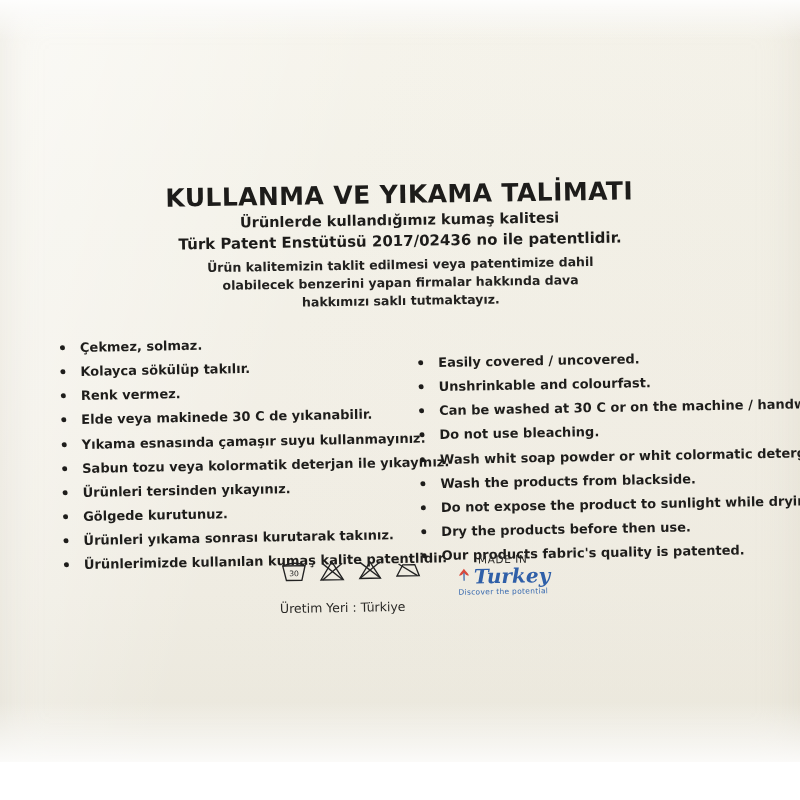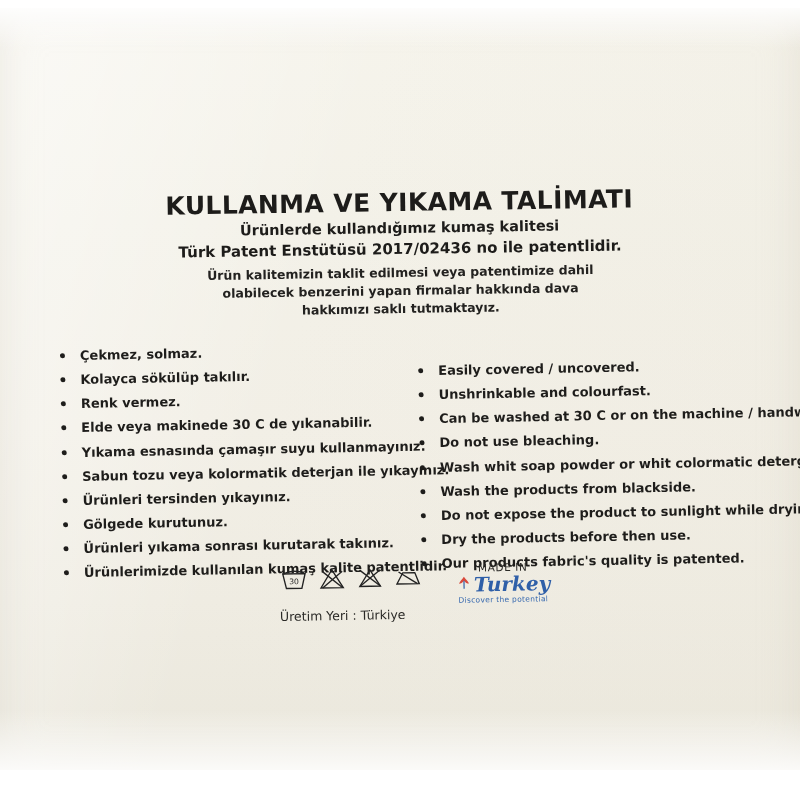--- a/index.html
+++ b/index.html
@@ -16,21 +16,21 @@
   #page {
     position: relative;
     width: 800px;
     height: 800px;
     background: #ffffff;
   }
   
   #label-card {
     position: absolute;
     left: 0;
-    top: 8px;
+    top: 0;
     width: 800px;
     height: 762px;
     background:
       linear-gradient(108deg, rgba(255,255,255,0.55) 0%, rgba(250,248,240,0.0) 38%, rgba(236,232,220,0.35) 100%),
       linear-gradient(180deg, #f6f4ec 0%, #f3f1e8 28%, #f2efe6 55%, #efece2 78%, #eae7dc 100%);
     box-shadow: inset 0 0 40px rgba(205,200,185,0.35);
   }
   
   #edge-top {
     position: absolute;

